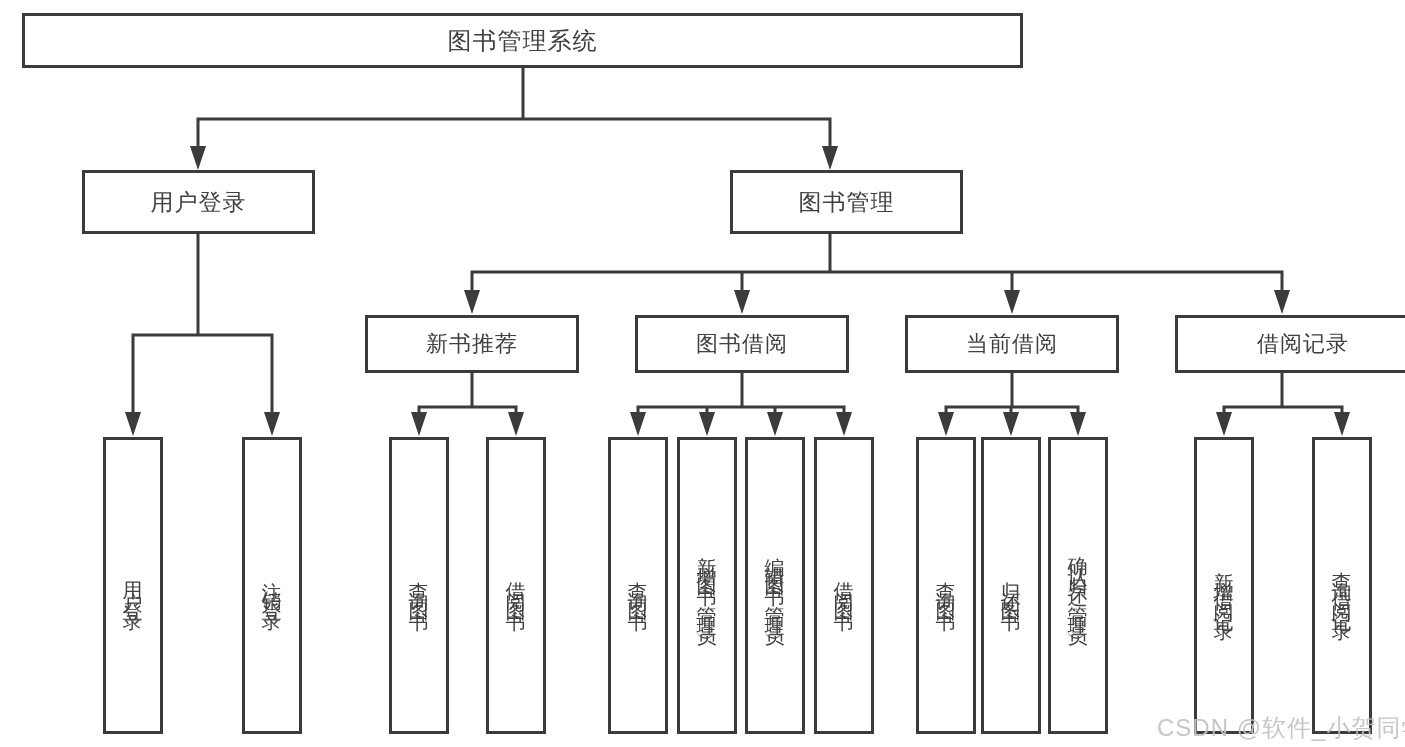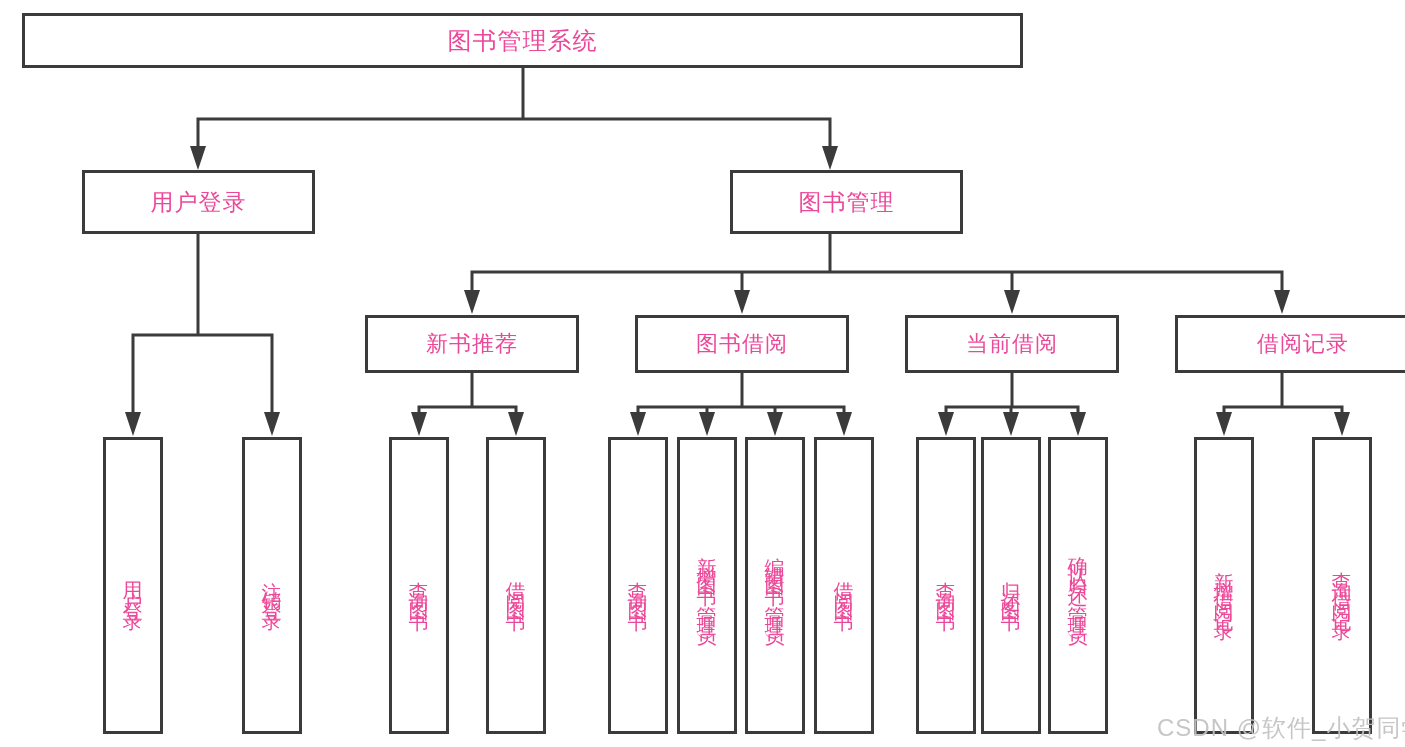--- a/index.html
+++ b/index.html
@@ -5,21 +5,21 @@
   html,body{margin:0;padding:0;background:#ffffff;}
   .canvas{
     position:relative;width:1405px;height:747px;background:#ffffff;overflow:hidden;
     font-family:"Liberation Sans","DejaVu Sans",sans-serif;color:#333333;
   }
   .wires{position:absolute;left:0;top:0;z-index:1;}
   .node{
     position:absolute;box-sizing:border-box;background:#ffffff;
     border:3px solid #3b3b3b;z-index:2;
     display:flex;align-items:center;justify-content:center;
-    color:#ec4899;
+    color:#404040;
   }
   .node-root{font-size:24px;letter-spacing:1px;}
   .node-l2{font-size:23px;letter-spacing:1px;}
   .node-l3{font-size:22px;letter-spacing:1px;}
   .leaf{
     writing-mode:vertical-rl;
     display:block;
     text-align:center;
     line-height:54px;
     font-size:20px;

